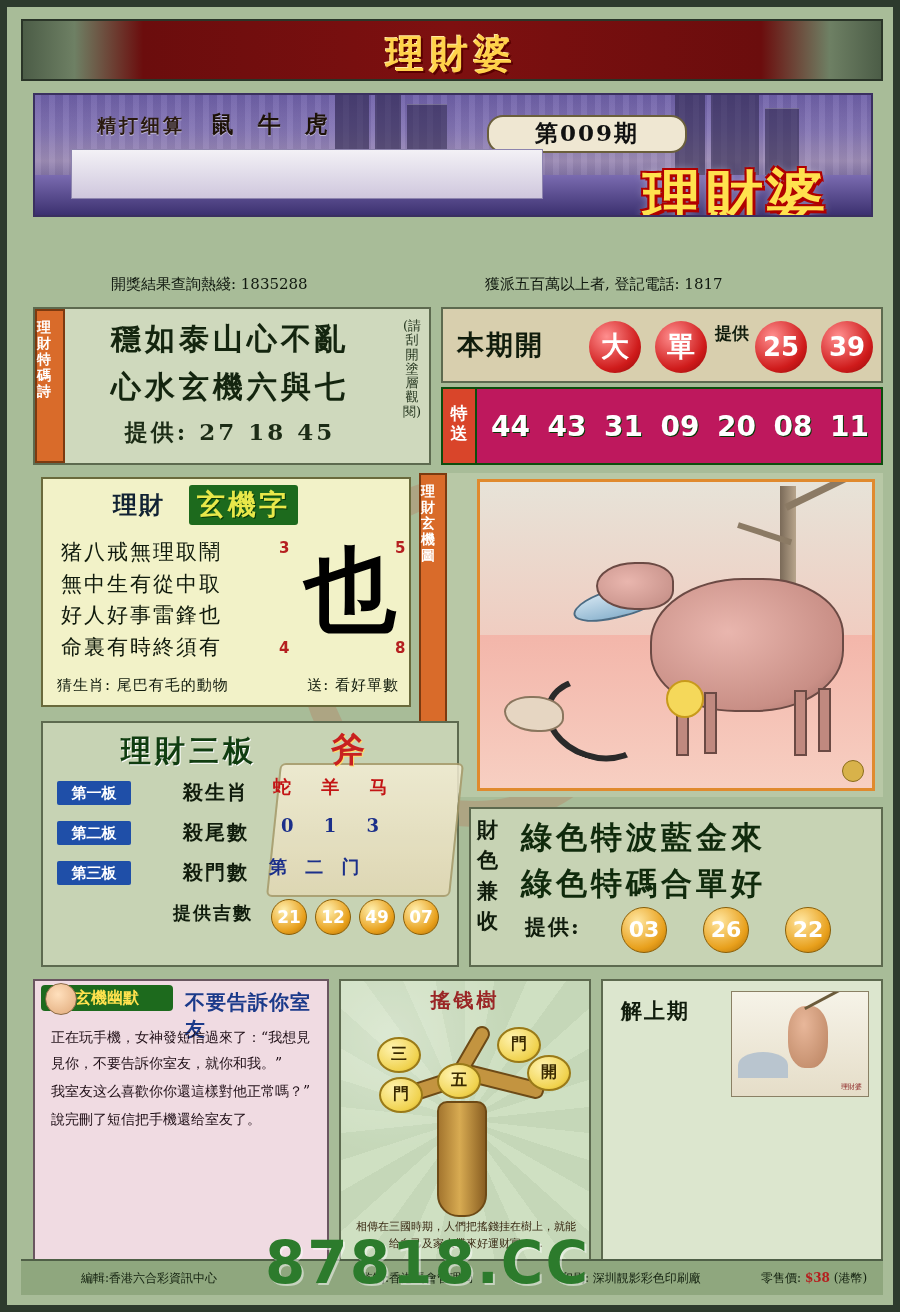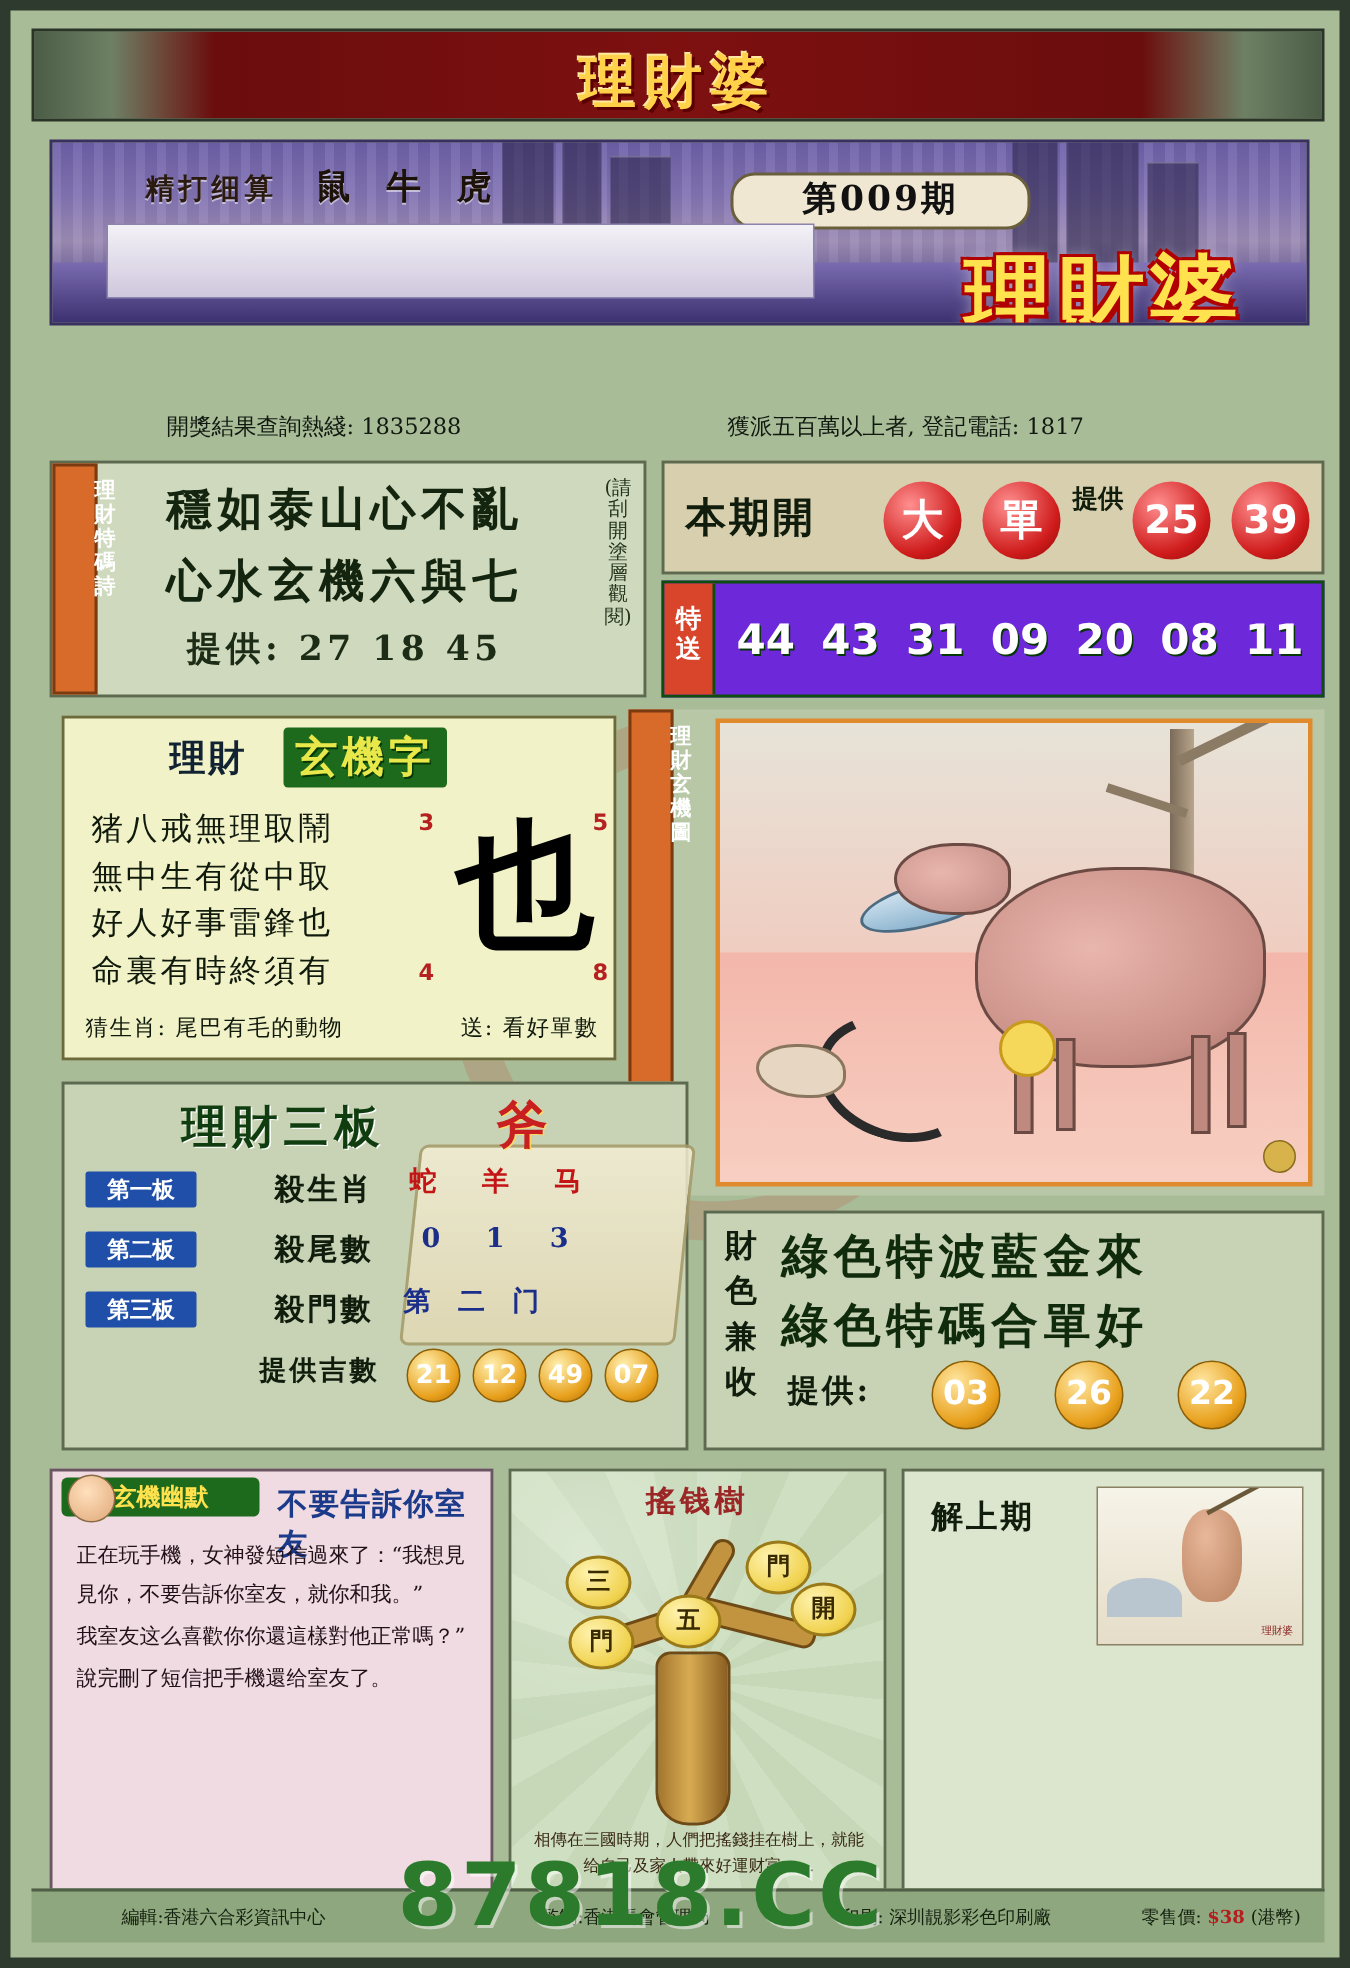--- a/index.html
+++ b/index.html
@@ -89,21 +89,21 @@
   }
   .hotline .l{position:absolute;left:78px;top:2px;}
   .hotline .r{position:absolute;left:452px;top:2px;}
   
   .panel{position:absolute;box-sizing:border-box;}
   .vstrip{
     position:absolute;left:0;top:0;width:30px;height:100%;
     background:#d96b2a;border:2px solid #7c3a10;box-sizing:border-box;
     color:#fff;font-family:"DejaVu Serif","Liberation Serif",serif;
     font-size:14px;font-weight:bold;line-height:1.15;
-    padding-top:8px;letter-spacing:1px;padding-left:26px;
+    padding-top:8px;letter-spacing:1px;
   }
   
   .poem{
     left:26px;top:300px;width:398px;height:158px;
     background:#cfd9bd;border:2px solid #5d6a4f;
   }
   .poem .inner{position:absolute;left:30px;top:0;right:0;bottom:0;}
   .poem .line{
     font-family:"DejaVu Serif","Liberation Serif",serif;
     color:#14250f;font-weight:bold;
@@ -136,21 +136,21 @@
     font-family:"DejaVu Sans","Liberation Sans",sans-serif;
   }
   .result .b1{position:absolute;left:146px;top:12px;width:52px;height:52px;line-height:52px;font-size:28px;background:radial-gradient(circle at 34% 30%,#ff8f8f,#cf1b1b 65%,#8d0808);}
   .result .b2{position:absolute;left:212px;top:12px;width:52px;height:52px;line-height:52px;font-size:28px;background:radial-gradient(circle at 34% 30%,#ff8f8f,#cf1b1b 65%,#8d0808);}
   .result .tx{position:absolute;left:272px;top:12px;width:34px;font-family:"DejaVu Serif","Liberation Serif",serif;font-size:17px;font-weight:bold;color:#101c0c;line-height:25px;text-align:center;}
   .result .b3{position:absolute;left:312px;top:12px;width:52px;height:52px;line-height:52px;font-size:26px;background:radial-gradient(circle at 34% 30%,#ff8f8f,#cf1b1b 65%,#8d0808);}
   .result .b4{position:absolute;left:378px;top:12px;width:52px;height:52px;line-height:52px;font-size:26px;background:radial-gradient(circle at 34% 30%,#ff8f8f,#cf1b1b 65%,#8d0808);}
   
   .special{
     left:434px;top:380px;width:442px;height:78px;
-    background:#6d28d9;border:2px solid #0d4d0d;
+    background:#be185d;border:2px solid #0d4d0d;
   }
   .special .tag{
     position:absolute;left:0;top:0;width:34px;height:100%;
     background:#d9452a;color:#fff;border-right:2px solid #0d4d0d;
     font-family:"DejaVu Serif","Liberation Serif",serif;
     font-size:17px;font-weight:bold;text-align:center;padding-top:14px;
     box-sizing:border-box;line-height:1.2;
   }
   .special .nums{
     position:absolute;left:40px;top:0;right:4px;height:100%;
@@ -309,21 +309,21 @@
     border:1px solid #8a5e06;
   }
   
   .couplet{
     left:462px;top:800px;width:414px;height:160px;
     background:#c7d3b4;border:2px solid #5d6a4f;
   }
   .couplet .side{
     position:absolute;left:6px;top:6px;width:34px;
     font-family:"DejaVu Serif","Liberation Serif",serif;
-    font-size:21px;font-weight:bold;color:#101c0c;line-height:1.45;text-align:center;
+    font-size:21px;font-weight:bold;color:#101c0c;line-height:1.45;
   }
   .couplet .l1,.couplet .l2{
     position:absolute;left:50px;
     font-family:"DejaVu Serif","Liberation Serif",serif;
     font-size:31px;font-weight:bold;color:#102a0c;letter-spacing:4px;
   }
   .couplet .l1{top:8px;}
   .couplet .l2{top:54px;}
   .couplet .prov{
     position:absolute;left:54px;top:104px;

